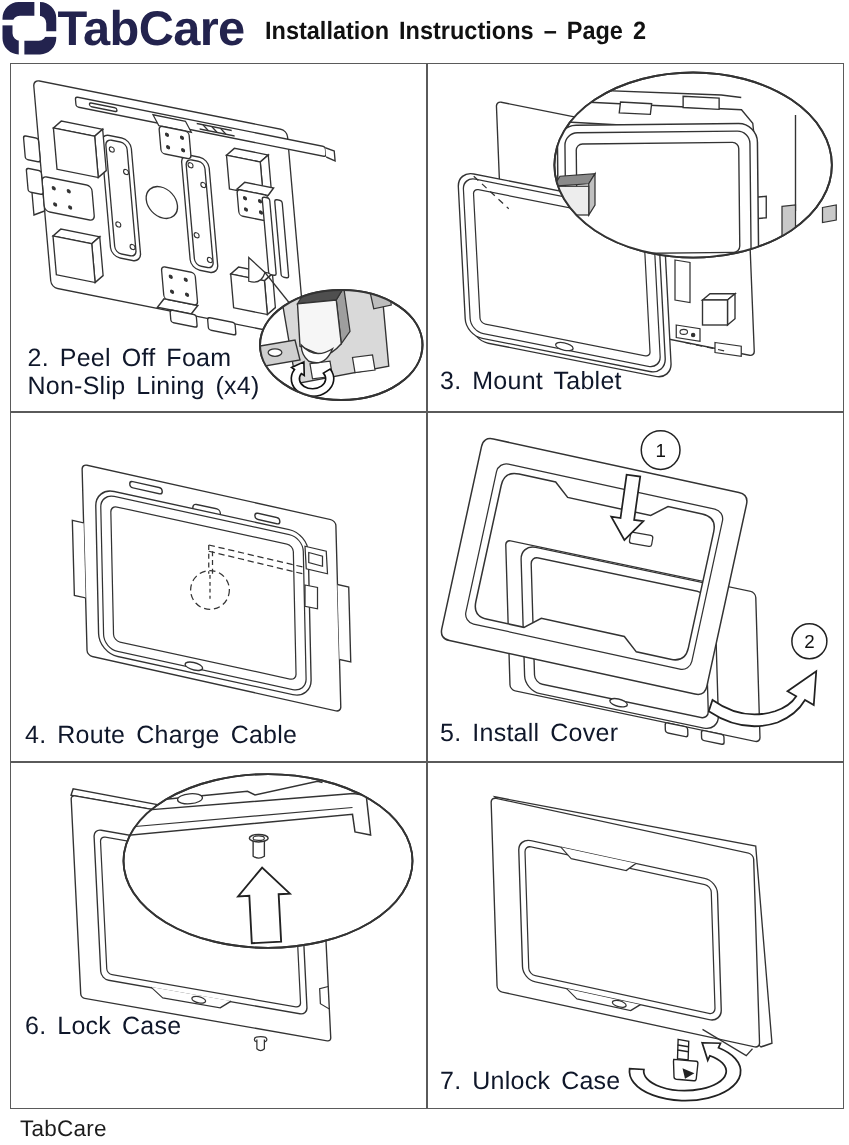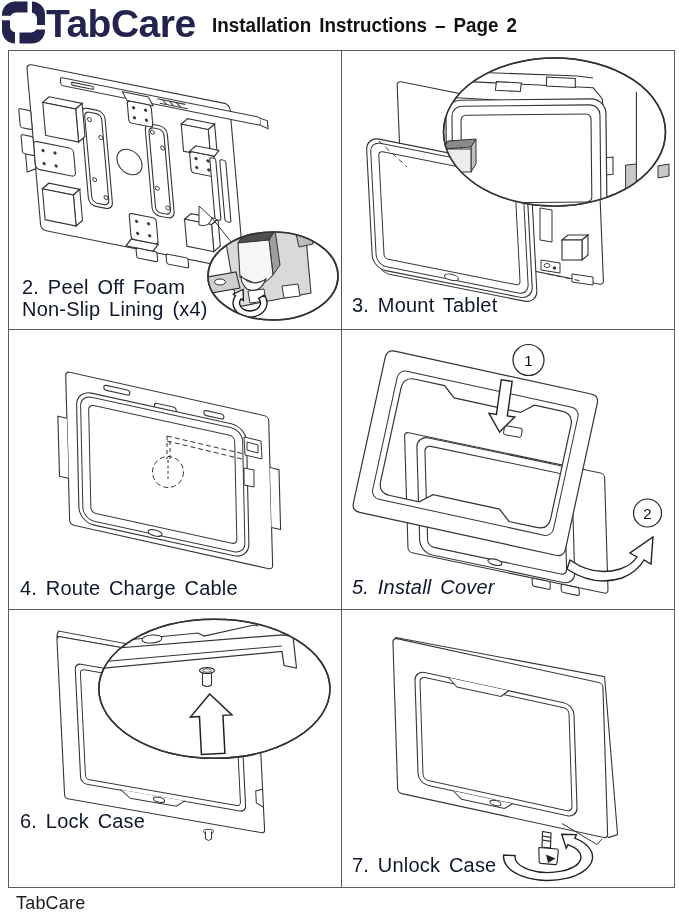--- a/index.html
+++ b/index.html
@@ -276,18 +276,18 @@
         <path d="M198,238.5 L216,240 Q217.5,240.2 217.3,242 L216,254 Q215.8,255.8 214,255.6 L200,254.4 Q198.2,254.2 198.2,252.4 L197.8,240 Z"></path>
         <path d="M205,245.5 L214.5,249.5 L207,254 Z" fill="#222" stroke="none"></path>
       </g>
       <path d="M220.7,225.2 L235.4,225.6 L233.8,229.2 A44.5,23.5 0 1 1 162.7,246.0 L174.1,246.6 A33.0,15.5 0 1 0 226.9,235.6 L225.2,239.2 Z" fill="#ffffff" stroke="#222" stroke-width="1.4"></path>
     </svg>
 
   <div class="cap" style="left:22px;top:277.8px;">2. Peel Off Foam</div>
   <div class="cap" style="left:22px;top:300.1px;">Non-Slip Lining (x4)</div>
   <div class="cap" style="left:352px;top:295.8px;text-align:right;">3. Mount Tablet</div>
   <div class="cap" style="left:20px;top:578.8px;">4. Route Charge Cable</div>
-  <div class="cap" style="left:352px;top:578.3px;font-style:italic;">5. Install Cover</div>
+  <div class="cap" style="left:352px;top:578.3px;">5. Install Cover</div>
   <div class="cap" style="left:20px;top:812px;">6. Lock Case</div>
   <div class="cap" style="left:352px;top:855.8px;">7. Unlock Case</div>
 
   <div style="position:absolute;left:16px;top:893.9px;font-size:18px;line-height:18px;letter-spacing:0.2px;color:#1c1c1c;">TabCare</div>
 </div>
 
 </body></html>

